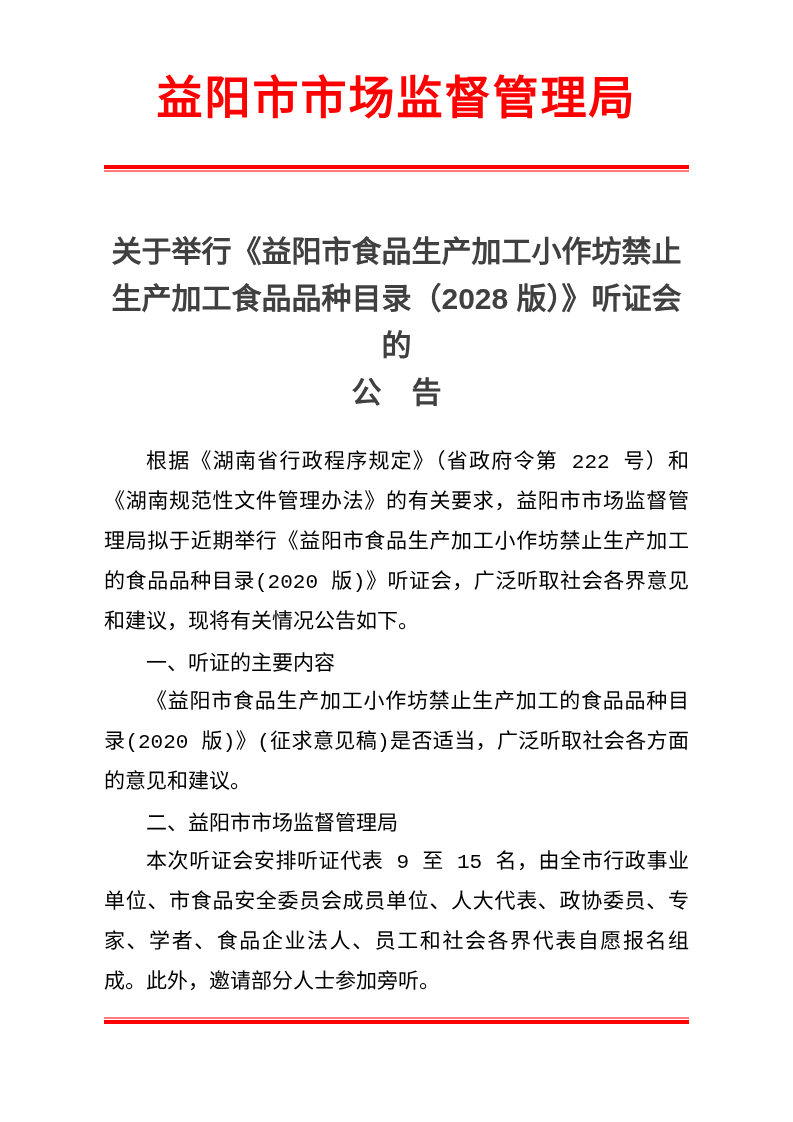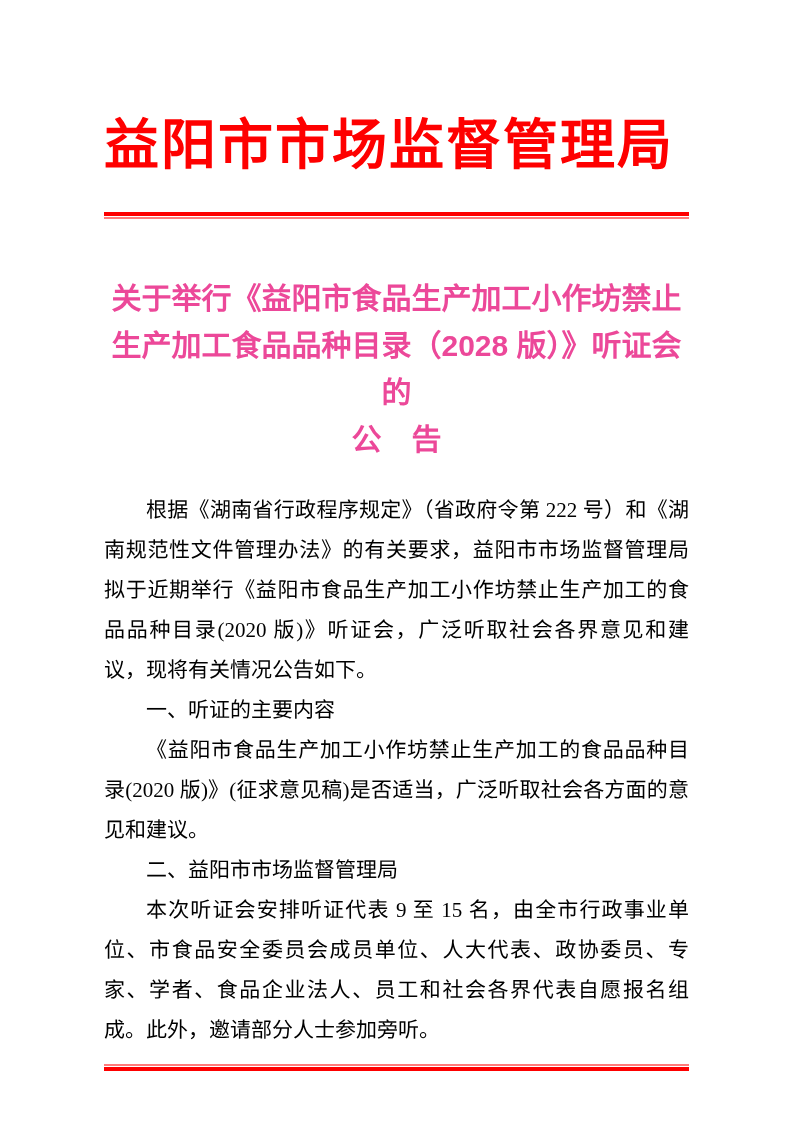--- a/index.html
+++ b/index.html
@@ -14,24 +14,25 @@
     margin: 0 auto;
     background: #ffffff;
     box-sizing: border-box;
     padding: 0 104px;
     overflow: hidden;
     font-family: "Liberation Serif", "DejaVu Serif", serif;
     color: #000000;
   }
   
   .letterhead {
-    margin-top: 109px;
+    margin-top: 62px;
+    text-align: center;
     font-family: "Liberation Serif", "DejaVu Serif", serif;
     font-weight: bold;
-    font-size: 55px;
+    font-size: 46px;
     line-height: 74px;
     color: #fe0000;
     letter-spacing: 2px;
     white-space: nowrap;
   }
   
   .rule-top {
     margin-top: 29px;
     width: 585px;
     height: 7px;
@@ -54,39 +55,39 @@
       #fe0000 43%, #fe0000 100%
     );
   }
   .doc-title {
     margin-top: 56px;
     text-align: center;
     font-family: "Liberation Sans", "DejaVu Sans", sans-serif;
     font-weight: bold;
     font-size: 30px;
     line-height: 47px;
-    color: #ec4899;
+    color: #404040;
   }
   .doc-title .title-line {
     display: block;
   }
   .body-text {
     margin-top: 27px;
     font-size: 21px;
     line-height: 40px;
     text-align: justify;
   }
   .body-text p,
   .body-text h2 {
     margin: 0;
     padding: 0;
     text-indent: 2em;
   }
   .body-text p {
-    font-family: Liberation Serif, serif;
+    font-family: Liberation Mono, monospace;
     font-weight: normal;
     font-size: 21px;
   }
   .body-text h2 {
     font-family: "Liberation Sans", "DejaVu Sans", sans-serif;
     font-weight: normal;
     font-size: 21px;
     line-height: 40px;
   }
 </style>

